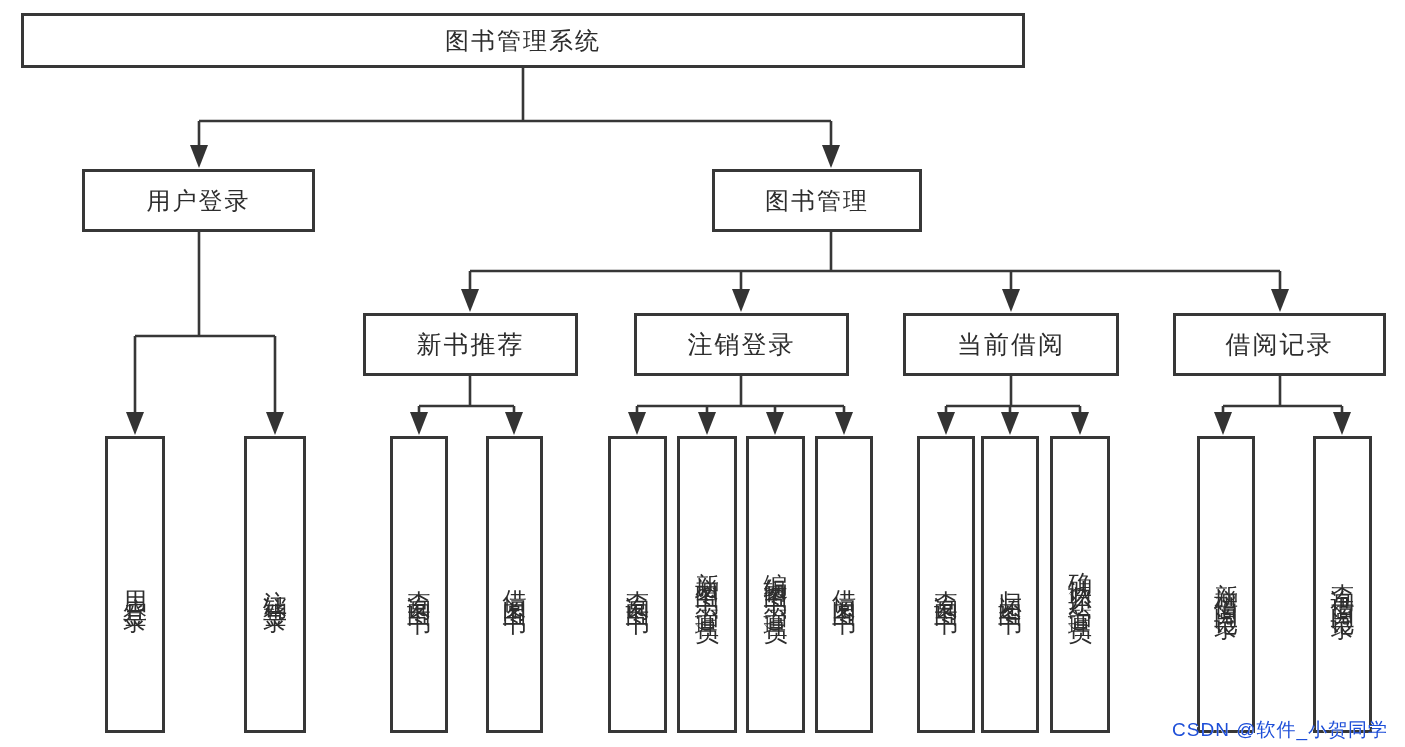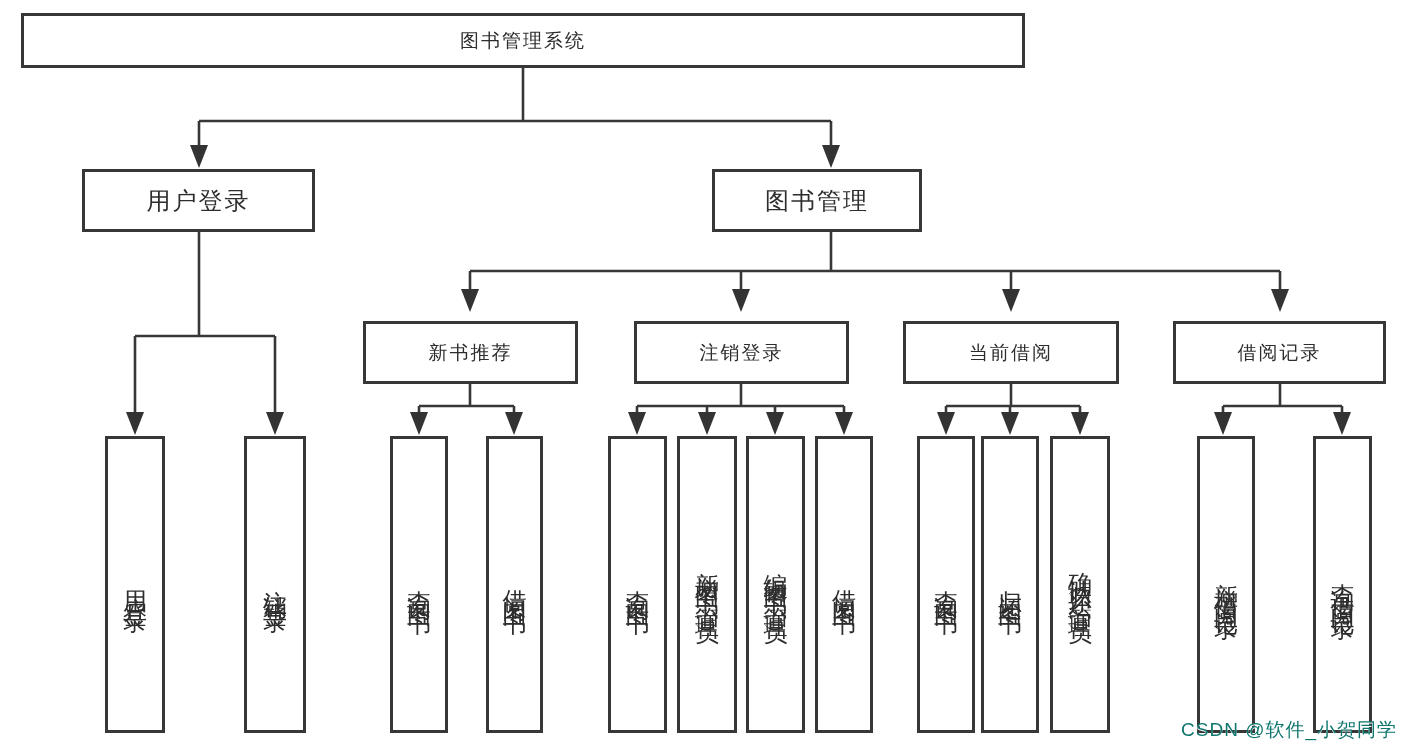--- a/index.html
+++ b/index.html
@@ -17,34 +17,34 @@
   svg.wires{position:absolute;left:0;top:0;}
   .node{
     position:absolute;
     box-sizing:border-box;
     border:3px solid var(--line);
     background:#fff;
     display:flex;align-items:center;justify-content:center;
     text-align:center;
     color:var(--text);
   }
-  .node.lv1{font-size:19px;letter-spacing:2px;}
+  .node.lv1{font-size:24px;letter-spacing:2px;}
   .node.lv2{font-size:24px;letter-spacing:2px;}
-  .node.lv3{font-size:19px;letter-spacing:2px;margin-top:8px;}
+  .node.lv3{font-size:25px;letter-spacing:2px;}
   .node.v{
     writing-mode:vertical-rl;
     text-orientation:mixed;
     font-size:24px;
     letter-spacing:7px;
     line-height:1;
   }
   .watermark{
-    position:absolute;right:8px;bottom:4px;
+    position:absolute;right:17px;bottom:4px;
     font-size:19px;letter-spacing:1px;
-    color:#0f766e;
+    color:#1d4ed8;
     text-shadow:0 1px 0 #ffffff;
     white-space:nowrap;
   }
 </style>
 </head>
 <body>
 
 <div class="stage">
 
   <svg class="wires" width="1405" height="747" viewBox="0 0 1405 747">

